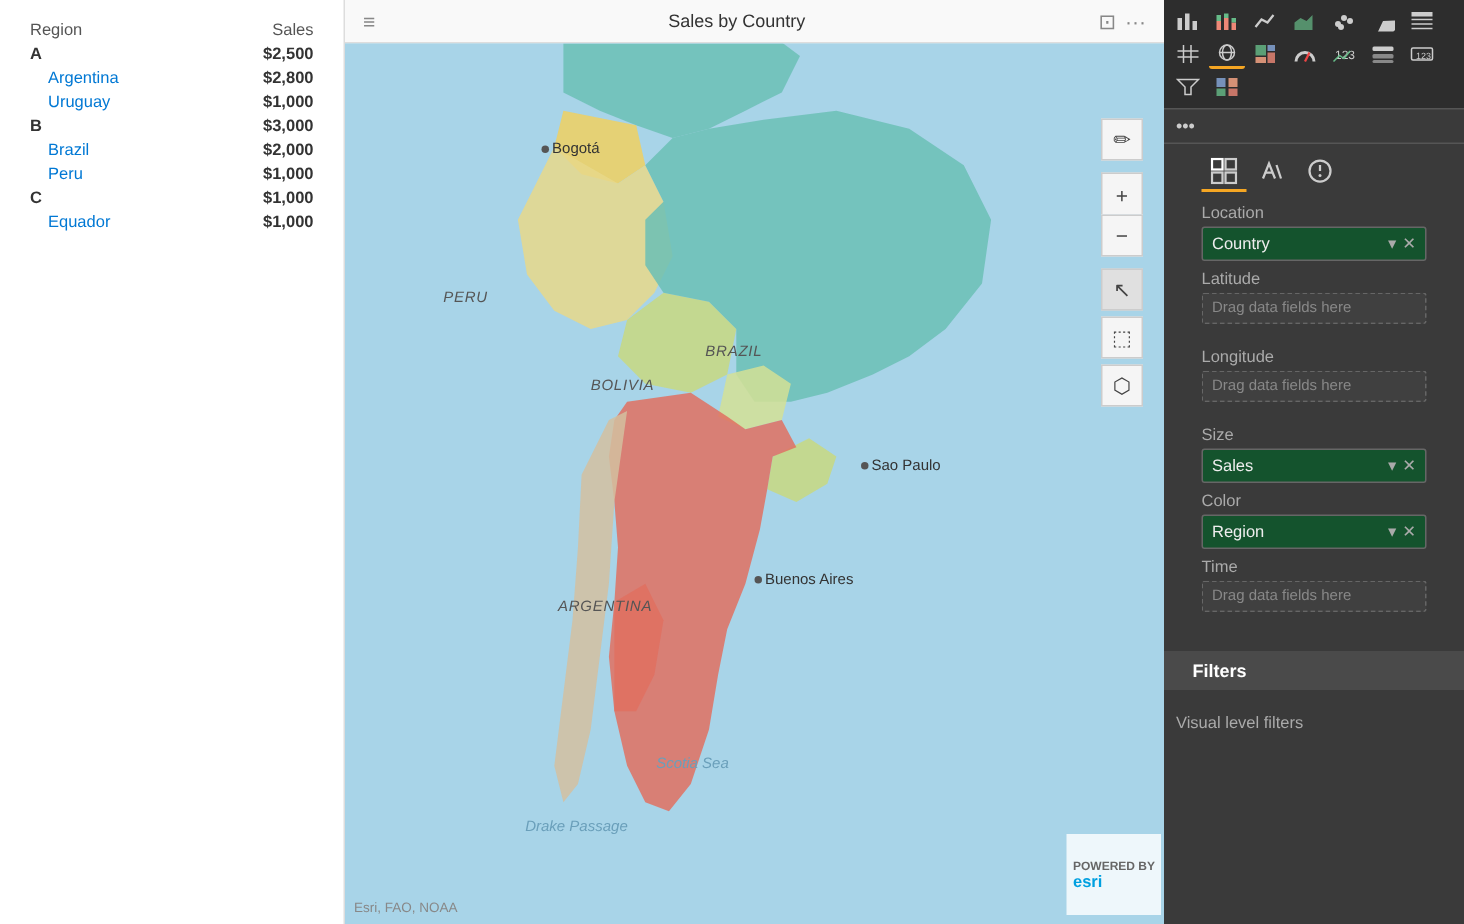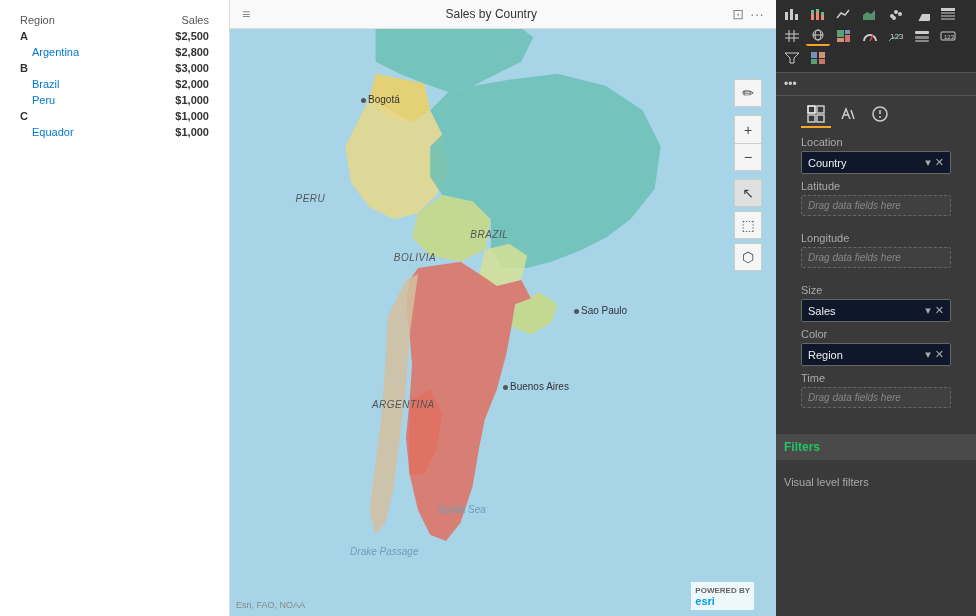--- a/index.html
+++ b/index.html
@@ -127,23 +127,23 @@
       display: flex;
       flex-direction: column;
       margin-bottom: 6px;
     }
     .map-btn-group .map-btn { border-bottom: none; }
     .map-btn-group .map-btn:last-child { border-bottom: 1px solid #ccc; }
 
     .esri-logo {
       position: absolute;
       bottom: 6px;
-      right: 22px;
+      right: 2px;
       background: rgba(255,255,255,0.8);
-      padding: 3px 4px;
+      padding: 16px 4px;
       font-size: 9px;
       color: #666;
     }
     .map-attribution {
       position: absolute;
       bottom: 6px;
       left: 6px;
       font-size: 9px;
       color: #888;
     }
@@ -234,21 +234,21 @@
     }
     .section-tab.active { border-bottom: 2px solid #f5a623; color: #fff; }
 
     .field-label {
       color: #aaa;
       font-size: 11px;
       margin-bottom: 3px;
       margin-top: 6px;
     }
     .field-value-box {
-      background: #0f172a;
+      background: #14532d;
       border: 1px solid #666;
       border-radius: 2px;
       padding: 4px 6px;
       display: flex;
       align-items: center;
       justify-content: space-between;
       color: #eee;
       font-size: 11px;
       margin-bottom: 2px;
     }
@@ -259,27 +259,26 @@
       font-size: 11px;
     }
     .field-drop-hint {
       border: 1px dashed #666;
       border-radius: 2px;
       padding: 4px 6px;
       color: #888;
       font-size: 10px;
       margin-bottom: 16px;
       background: #404040;
-      font-style: italic;
     }
 
     .filters-header {
       background: #4a4a4a;
-      padding: 6px 8px;
-      color: #22c55e;
+      padding: 6px 19px;
+      color: #ffffff;
       font-size: 12px;
       font-weight: 600;
       margin-top: 4px;
     }
     .filters-subtext {
       color: #aaa;
       font-size: 11px;
       padding: 16px 8px;
     }
 
@@ -312,20 +311,24 @@
       </tr>
     </thead>
     <tbody id="legend-body">
         <tr>
           <td class="group-label">A</td>
           <td class="sales-val">$2,500</td>
         </tr>
         <tr>
           <td class="indent">Argentina</td>
           <td class="sales-val">$2,800</td>
+        </tr>
+        <tr>
+          <td class="indent">Uruguay</td>
+          <td class="sales-val">$1,000</td>
         </tr>
         <tr>
           <td class="group-label">B</td>
           <td class="sales-val">$3,000</td>
         </tr>
         <tr>
           <td class="indent">Brazil</td>
           <td class="sales-val">$2,000</td>
         </tr>
         <tr>

